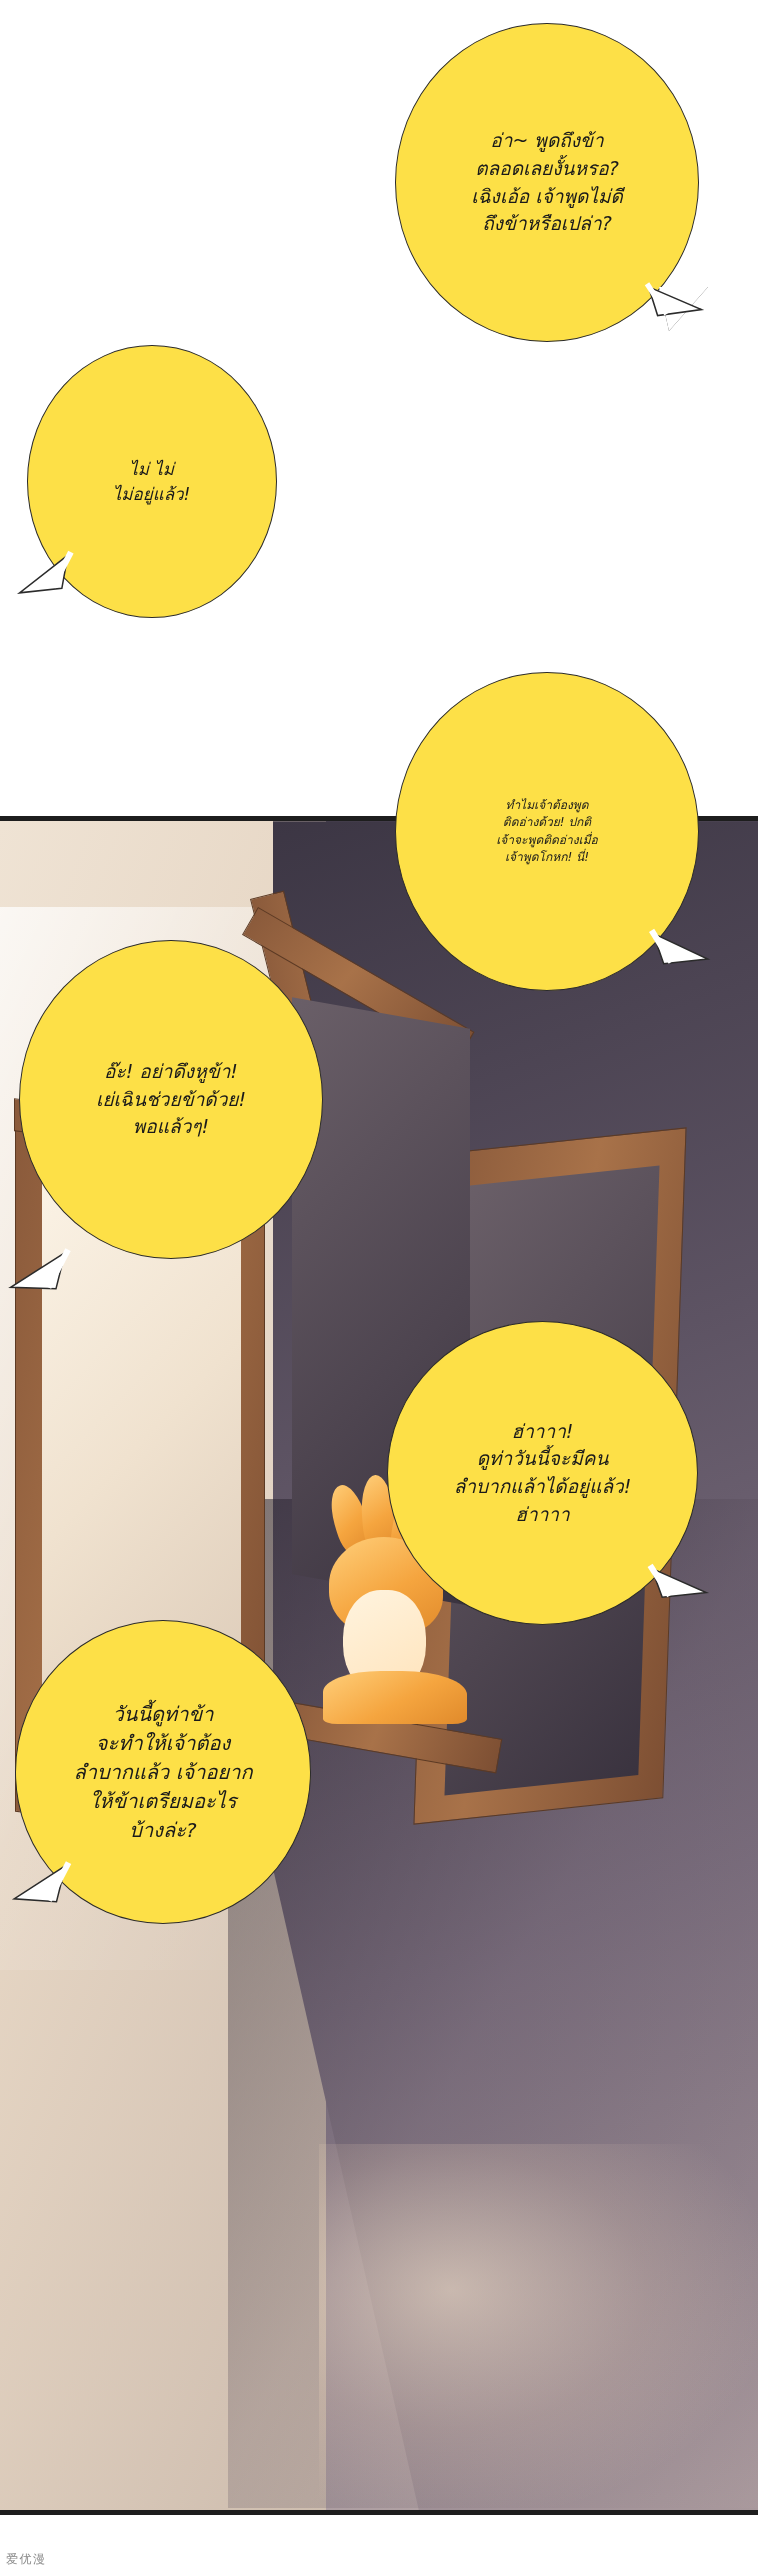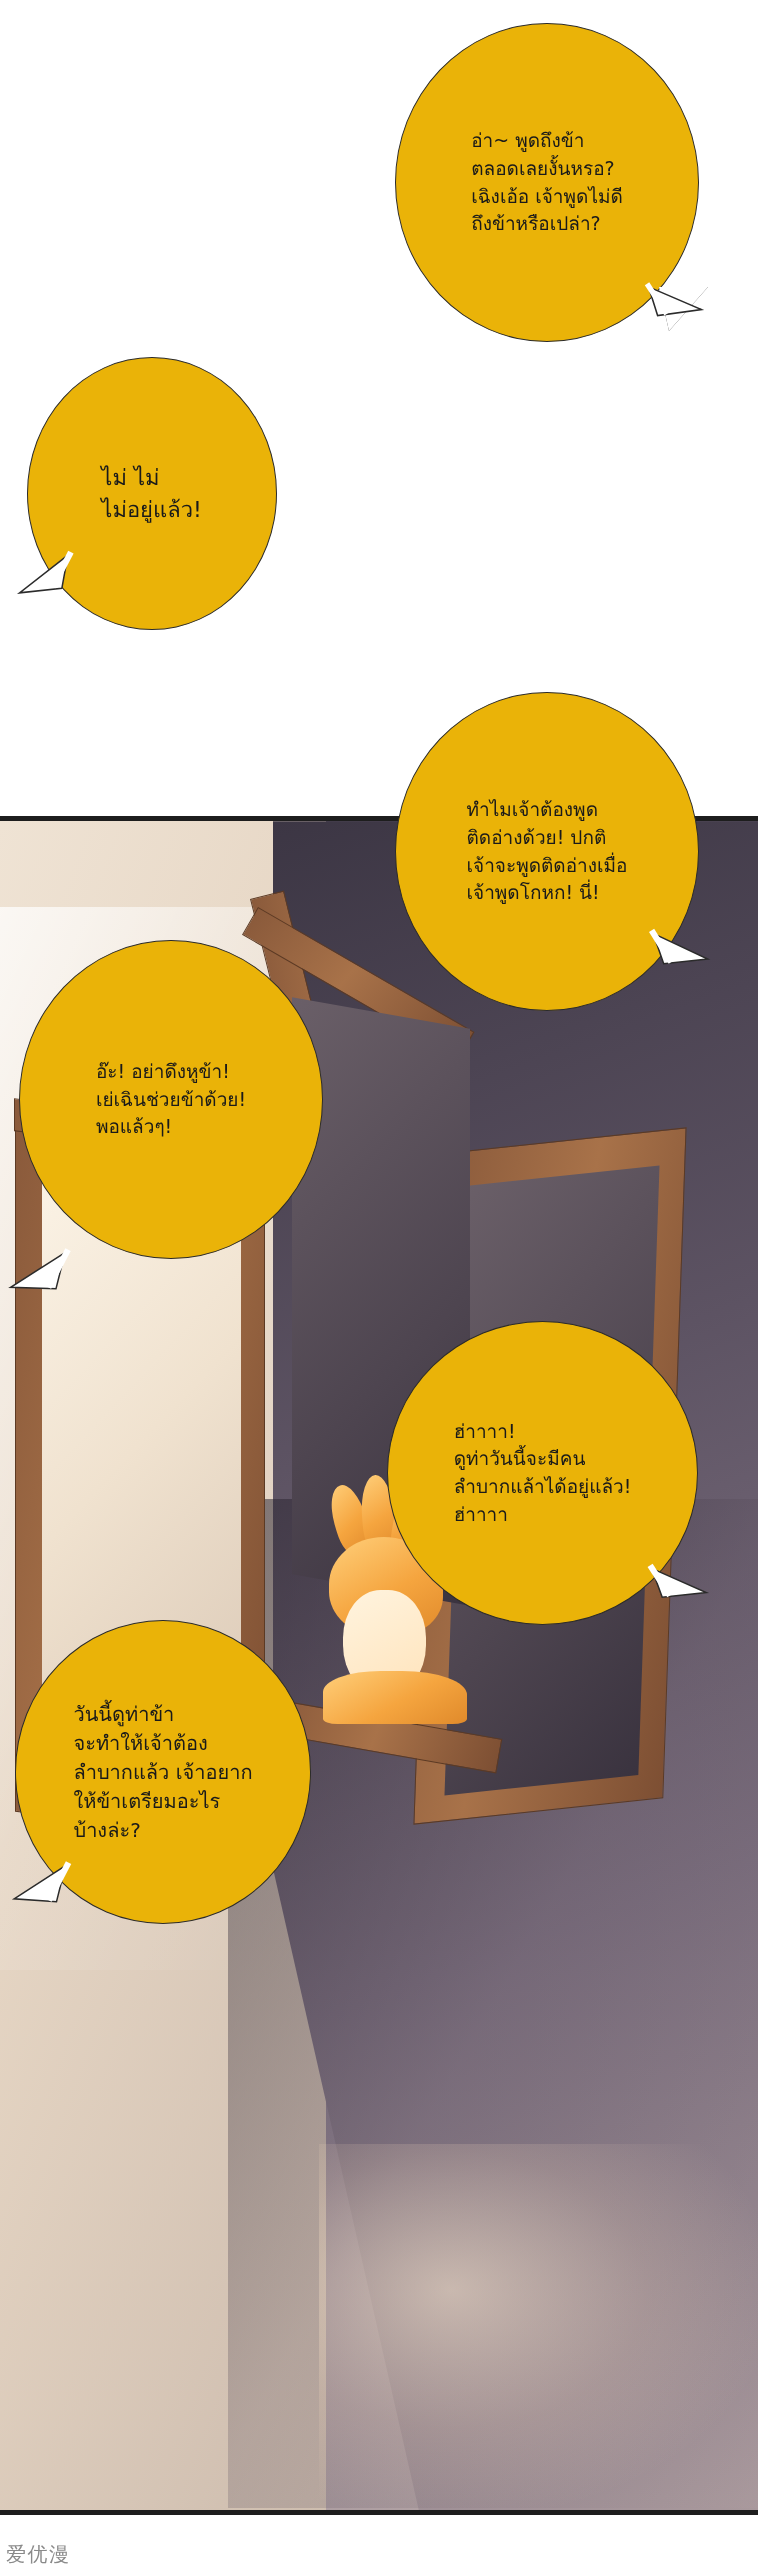--- a/index.html
+++ b/index.html
@@ -16,29 +16,30 @@
     height: 2576px;
     background: #ffffff;
     overflow: hidden;
   }
 
   
   .bubble {
     position: absolute;
     box-sizing: border-box;
     border: 1.5px solid #2b2b2b;
-    background: #eab308;
+    background: #fde047;
     border-radius: 50% / 50%;
     display: flex;
     align-items: center;
     justify-content: center;
-    text-align: left;
+    text-align: center;
     color: #1a1a1a;
     line-height: 1.45;
     z-index: 20;
+    font-style: italic;
   }
   .bubble .txt {
     white-space: pre-line;
     padding: 0 6px;
   }
   
   .tail {
     position: absolute;
     width: 0;
     height: 0;
@@ -127,21 +128,21 @@
   .fur-light {
     position: absolute;
     background: linear-gradient(150deg, #fff4df 0%, #ffe3bb 100%);
   }
 
   
   #watermark {
     position: absolute;
     left: 6px;
     bottom: 7.6px;
-    font-size: 20px;
+    font-size: 12px;
     color: #8a8a8a;
     letter-spacing: 1.5px;
     z-index: 60;
     font-family: "DejaVu Sans", sans-serif;
   }
 </style>
 </head>
 <body>
 
 <div id="page">
@@ -188,30 +189,30 @@
 ตลอดเลยงั้นหรอ?
 เฉิงเอ้อ เจ้าพูดไม่ดี
 ถึงข้าหรือเปล่า?</div>
   </div>
   <div class="tail" style="left:659px; top:287px; border-left:10.6px solid transparent; border-right:39px solid transparent; border-top:44px solid #ffffff; filter: drop-shadow(0 0 0 #2b2b2b);"></div>
   <svg width="68" height="61" style="position:absolute; left:641px; top:279px; z-index:22;" viewBox="0 0 90 80">
     <polygon points="10,10 80,40 22,48" fill="#ffffff" stroke="#2b2b2b" stroke-width="2"></polygon>
     <line x1="8" y1="6" x2="34" y2="46" stroke="#ffffff" stroke-width="7"></line>
   </svg>
 
-  <div class="bubble" style="left:26.6px; top:357px; width:250px; height:273px; font-size:22px;">
+  <div class="bubble" style="left:26.6px; top:345px; width:250px; height:273px; font-size:17px;">
     <div class="txt">ไม่ ไม่
 ไม่อยู่แล้ว!</div>
   </div>
   <svg width="68" height="68" style="position:absolute; left:15px; top:546px; z-index:22;" viewBox="0 0 90 90">
     <polygon points="70,12 6,62 62,56" fill="#ffffff" stroke="#2b2b2b" stroke-width="2"></polygon>
     <line x1="74" y1="8" x2="50" y2="54" stroke="#ffffff" stroke-width="8"></line>
   </svg>
 
-  <div class="bubble" style="left:395px; top:692px; width:304px; height:319px; font-size:19px;">
+  <div class="bubble" style="left:395px; top:672px; width:304px; height:319px; font-size:12px;">
     <div class="txt">ทำไมเจ้าต้องพูด
 ติดอ่างด้วย! ปกติ
 เจ้าจะพูดติดอ่างเมื่อ
 เจ้าพูดโกหก! นี่!</div>
   </div>
   <svg width="72" height="65" style="position:absolute; left:644px; top:927px; z-index:22;" viewBox="0 0 95 85">
     <polygon points="12,8 84,42 26,48" fill="#ffffff" stroke="#2b2b2b" stroke-width="2"></polygon>
     <line x1="10" y1="4" x2="36" y2="46" stroke="#ffffff" stroke-width="8"></line>
   </svg>
 

